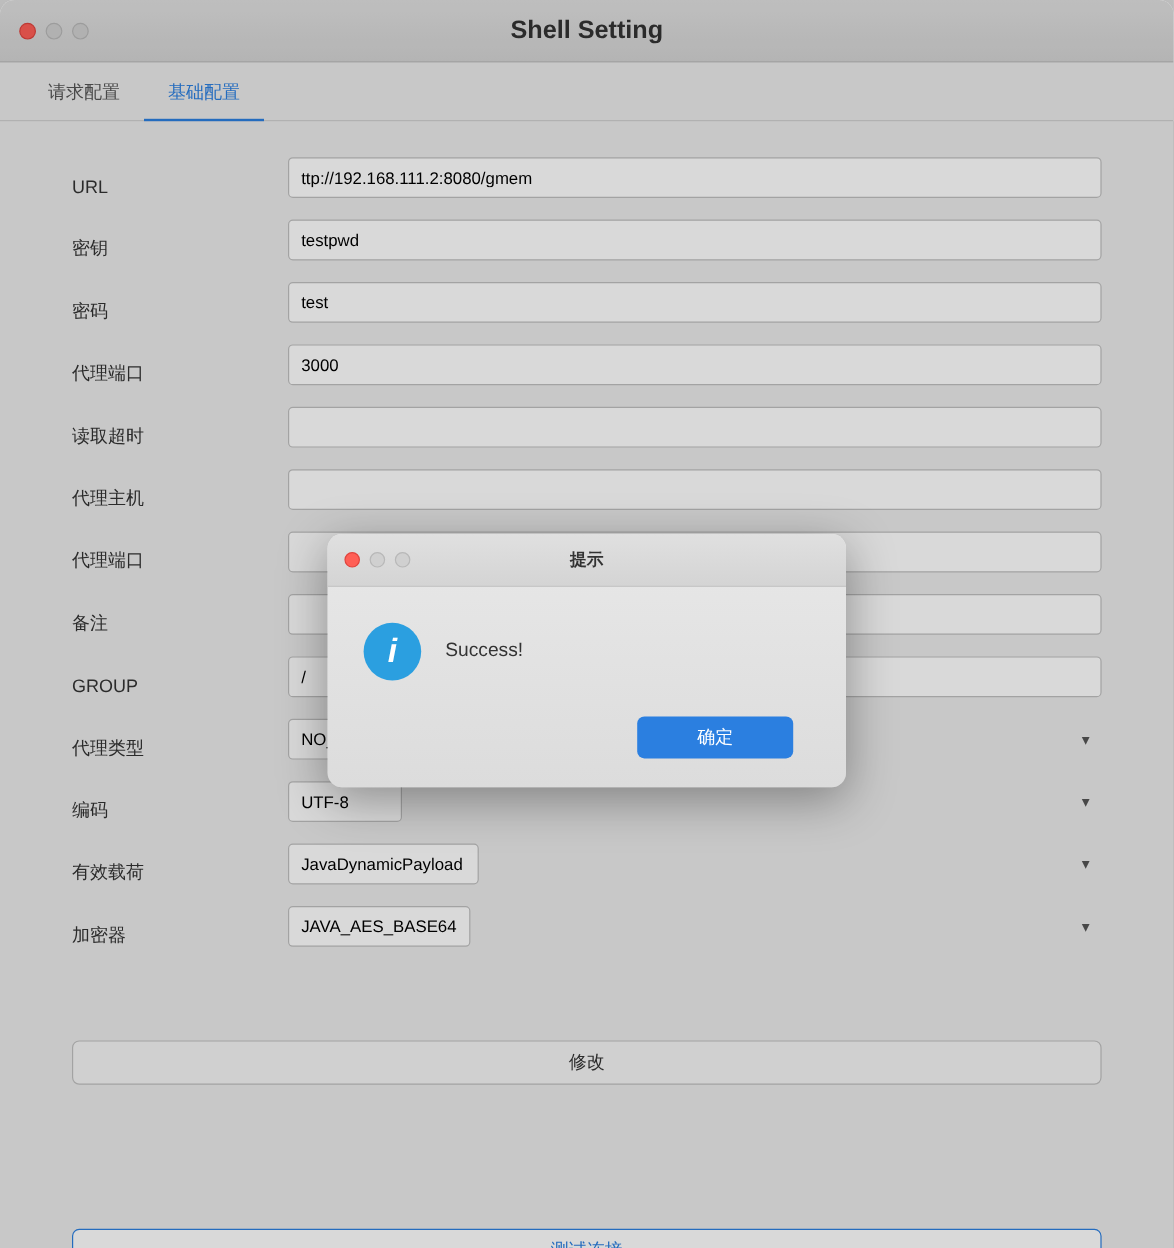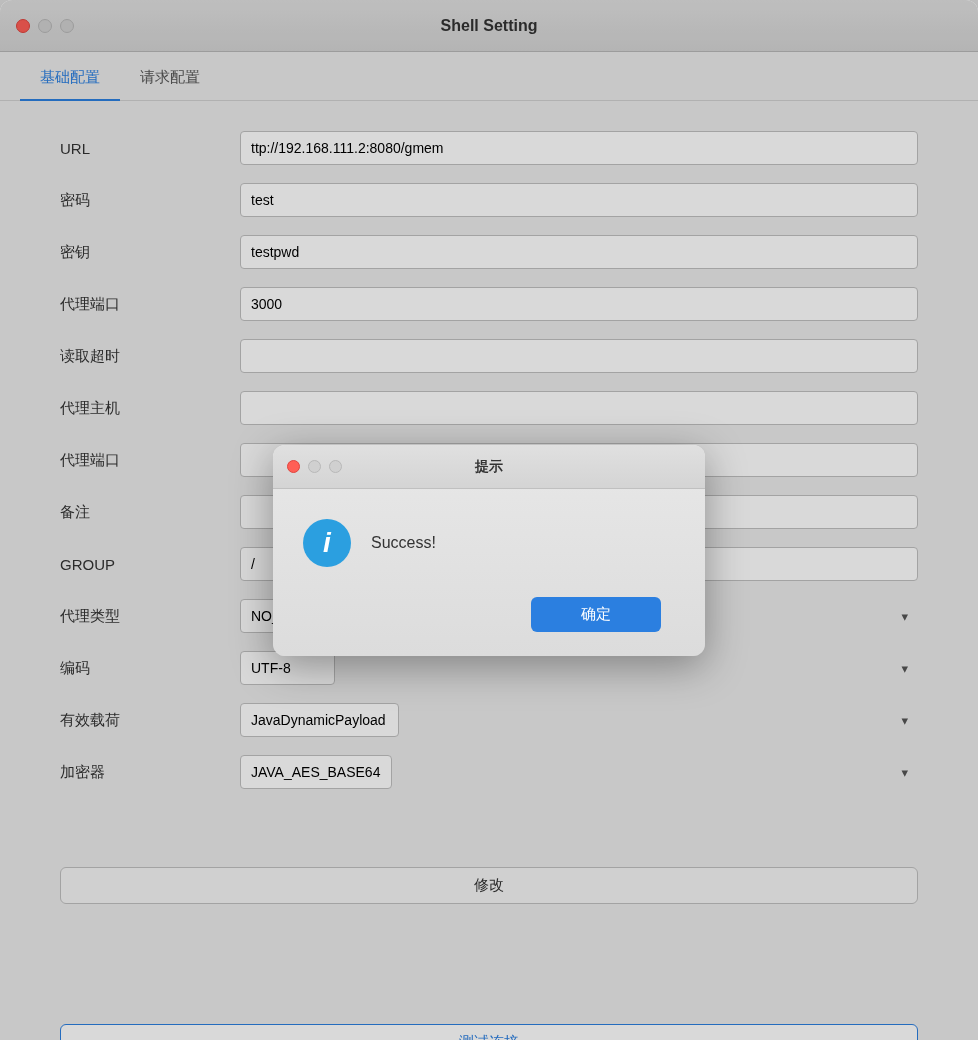--- a/index.html
+++ b/index.html
@@ -63,21 +63,21 @@
 
     .traffic-light.maximize {
       background: #d0d0d0;
       border: 1px solid #b8b8b8;
     }
 
     .titlebar-title {
       position: absolute;
       left: 50%;
       transform: translateX(-50%);
-      font-size: 16px;
+      font-size: 21px;
       font-weight: 600;
       color: #333;
     }
 
     .tabs {
       display: flex;
       padding: 0 20px;
       background: #ececec;
       border-bottom: 1px solid #d0d0d0;
     }
@@ -97,21 +97,21 @@
       border-bottom: 2px solid #2b7fe0;
     }
 
     .content {
       padding: 30px 60px;
       flex: 1;
     }
 
     .form-row {
       display: flex;
-      align-items: center;
+      align-items: flex-end;
       margin-bottom: 18px;
     }
 
     .form-label {
       width: 180px;
       font-size: 15px;
       color: #333;
       text-align: left;
       flex-shrink: 0;
     }
@@ -306,43 +306,43 @@
   <div class="titlebar">
     <div class="traffic-lights">
       <div class="traffic-light close"></div>
       <div class="traffic-light minimize"></div>
       <div class="traffic-light maximize"></div>
     </div>
     <span class="titlebar-title">Shell Setting</span>
   </div>
 
   <div class="tabs">
+    <div class="tab">
+      <span>请求配置</span>
+    </div>
     <div class="tab active">
       <span>基础配置</span>
     </div>
-    <div class="tab">
-      <span>请求配置</span>
-    </div>
   </div>
 
   <div class="content">
 
     <div class="form-row">
       <span class="form-label">URL</span>
       <input class="form-input" type="text" value="ttp://192.168.111.2:8080/gmem" style="">
     </div>
 
     <div class="form-row">
+      <span class="form-label">密钥</span>
+      <input class="form-input" type="text" value="testpwd" style="">
+    </div>
+
+    <div class="form-row">
       <span class="form-label">密码</span>
       <input class="form-input" type="text" value="test" style="">
-    </div>
-
-    <div class="form-row">
-      <span class="form-label">密钥</span>
-      <input class="form-input" type="text" value="testpwd" style="">
     </div>
 
     <div class="form-row">
       <span class="form-label">代理端口</span>
       <input class="form-input" type="text" value="3000" style="">
     </div>
 
     <div class="form-row">
       <span class="form-label">读取超时</span>
       <input class="form-input" type="text" value="" style="">

